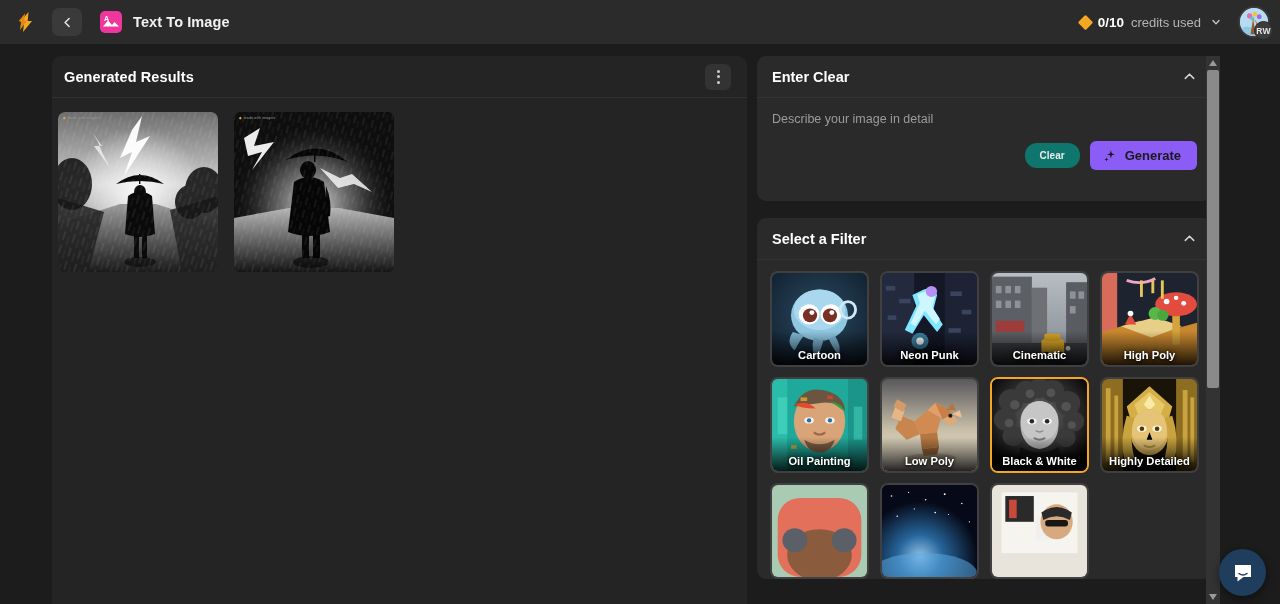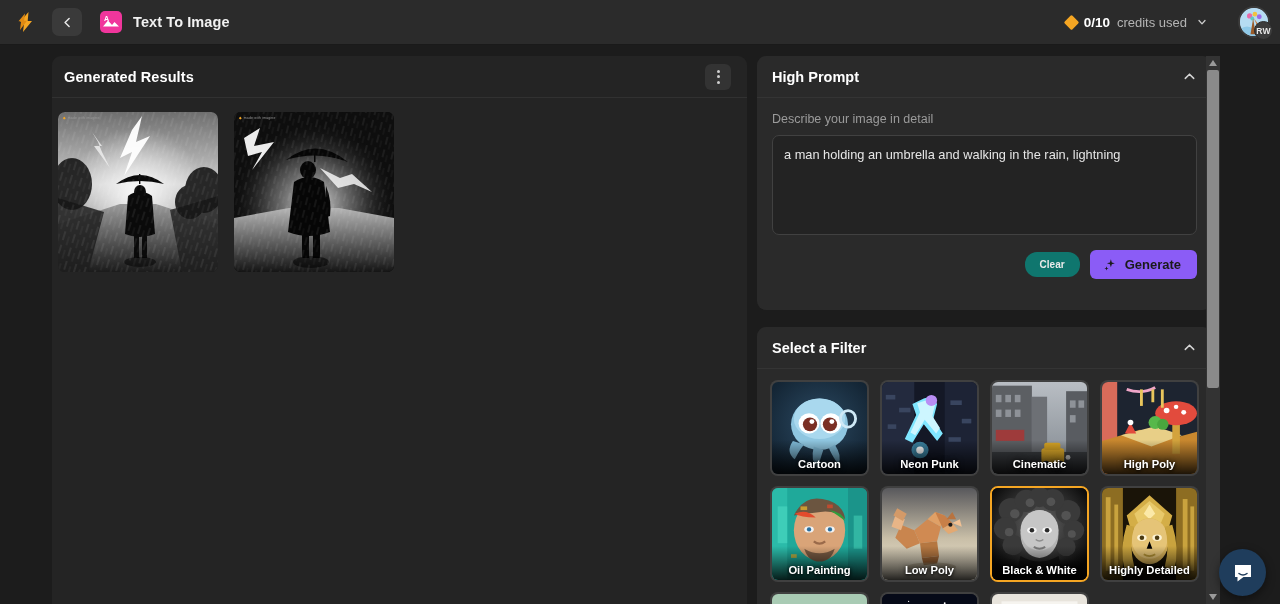--- a/index.html
+++ b/index.html
@@ -32,21 +32,21 @@
     border-radius: 5px; background: #f0369c;
     display: flex; align-items: center; justify-content: center;
     position: relative; overflow: hidden;
   }
   .app-title {
     margin-left: 11px; color: #f2f2f2;
     font-size: 14.5px; font-weight: 600; letter-spacing: .1px;
     white-space: nowrap;
   }
   .topbar-right {
-    margin-left: auto; display: flex; align-items: center; gap: 14px;
+    margin-left: auto; display: flex; align-items: center; gap: 0;
   }
   .credits {
     display: flex; align-items: center; gap: 7px;
     cursor: pointer; padding-right: 4px;
   }
   .diamond {
     width: 11px; height: 11px; background: #f5a623;
     transform: rotate(45deg); border-radius: 1.5px; flex: 0 0 auto;
   }
   .credits-count { color: #ffffff; font-size: 13.5px; font-weight: 700; }
@@ -359,28 +359,27 @@
             <span>made with imagine</span>
         </div>
       </div>
     </div>
   </div>
 
   <div class="right-col">
 
     <div class="card">
       <div class="card-head">
-        <div class="card-title">High Prompt</div>
+        <div class="card-title">Enter Clear</div>
         <svg class="chev" width="15" height="15" viewBox="0 0 16 16">
           <path d="M3.5 10 L8 5.5 L12.5 10" fill="none" stroke="#d6d6d6" stroke-width="1.6" stroke-linecap="round" stroke-linejoin="round"></path>
         </svg>
       </div>
       <div class="card-body">
         <div class="field-label">Describe your image in detail</div>
-        <textarea class="prompt-box" placeholder="Describe your image in detail" style="">a man holding an umbrella and walking in the rain, lightning</textarea>
         <div class="btn-row">
           <button class="btn-clear">Clear</button>
           <button class="btn-generate">
             <svg width="14" height="14" viewBox="0 0 16 16">
               <path d="M9 1.5 L10.1 5 L13.5 6.1 L10.1 7.2 L9 10.7 L7.9 7.2 L4.5 6.1 L7.9 5 Z" fill="#1a1a1a"></path>
               <path d="M4 9.5 L4.6 11.3 L6.4 11.9 L4.6 12.5 L4 14.3 L3.4 12.5 L1.6 11.9 L3.4 11.3 Z" fill="#1a1a1a"></path>
             </svg>
             <span>Generate</span>
           </button>
         </div>

